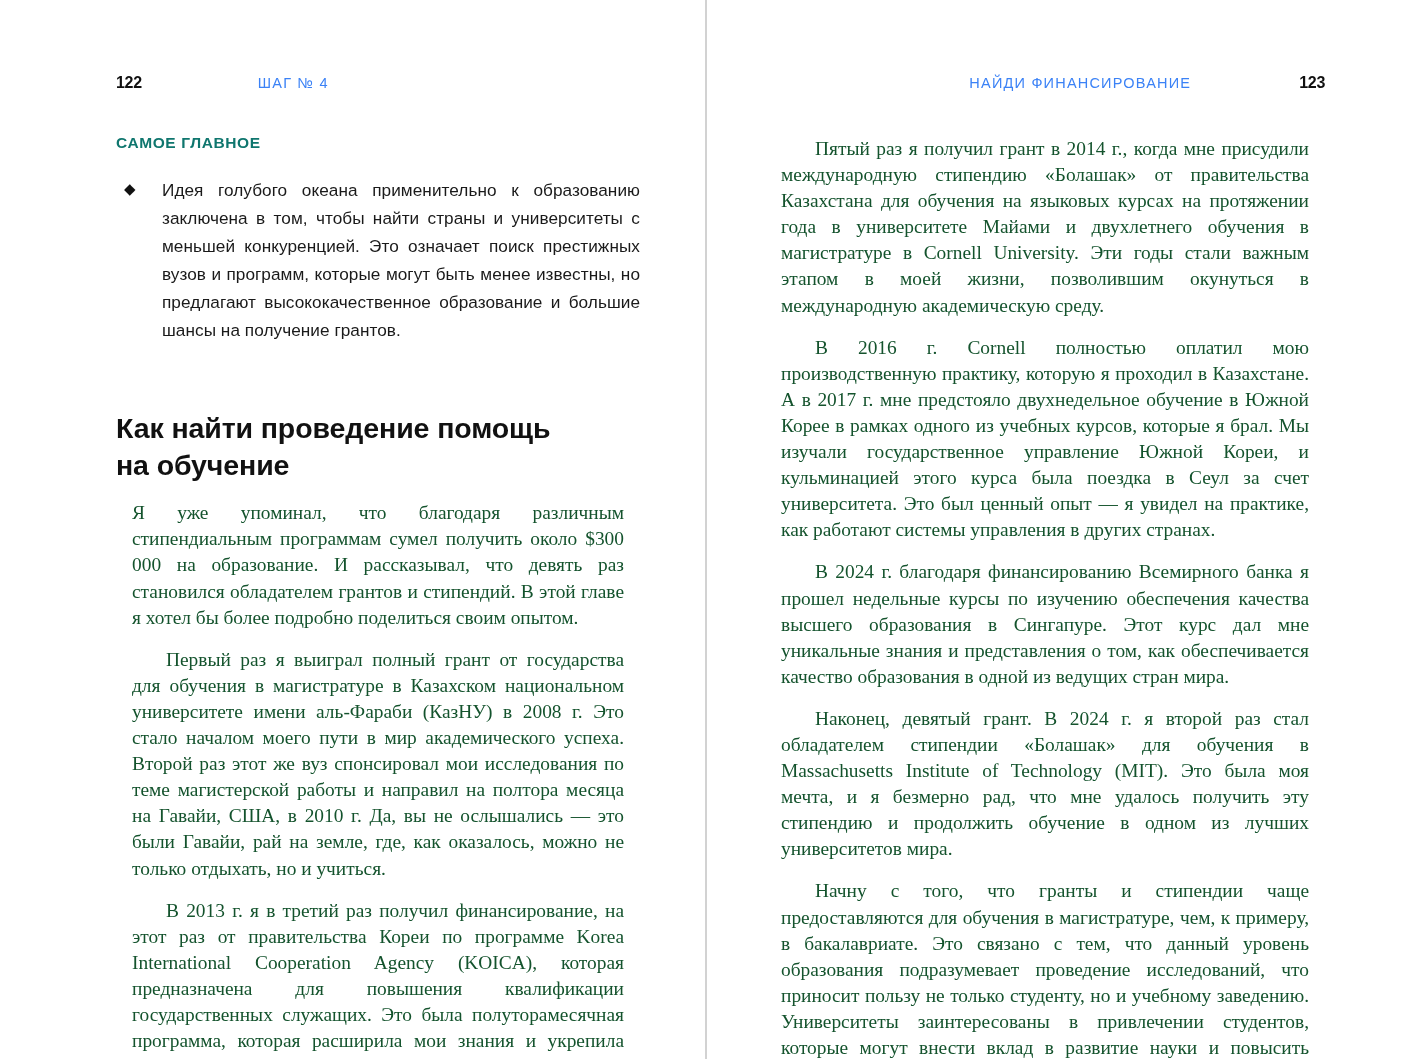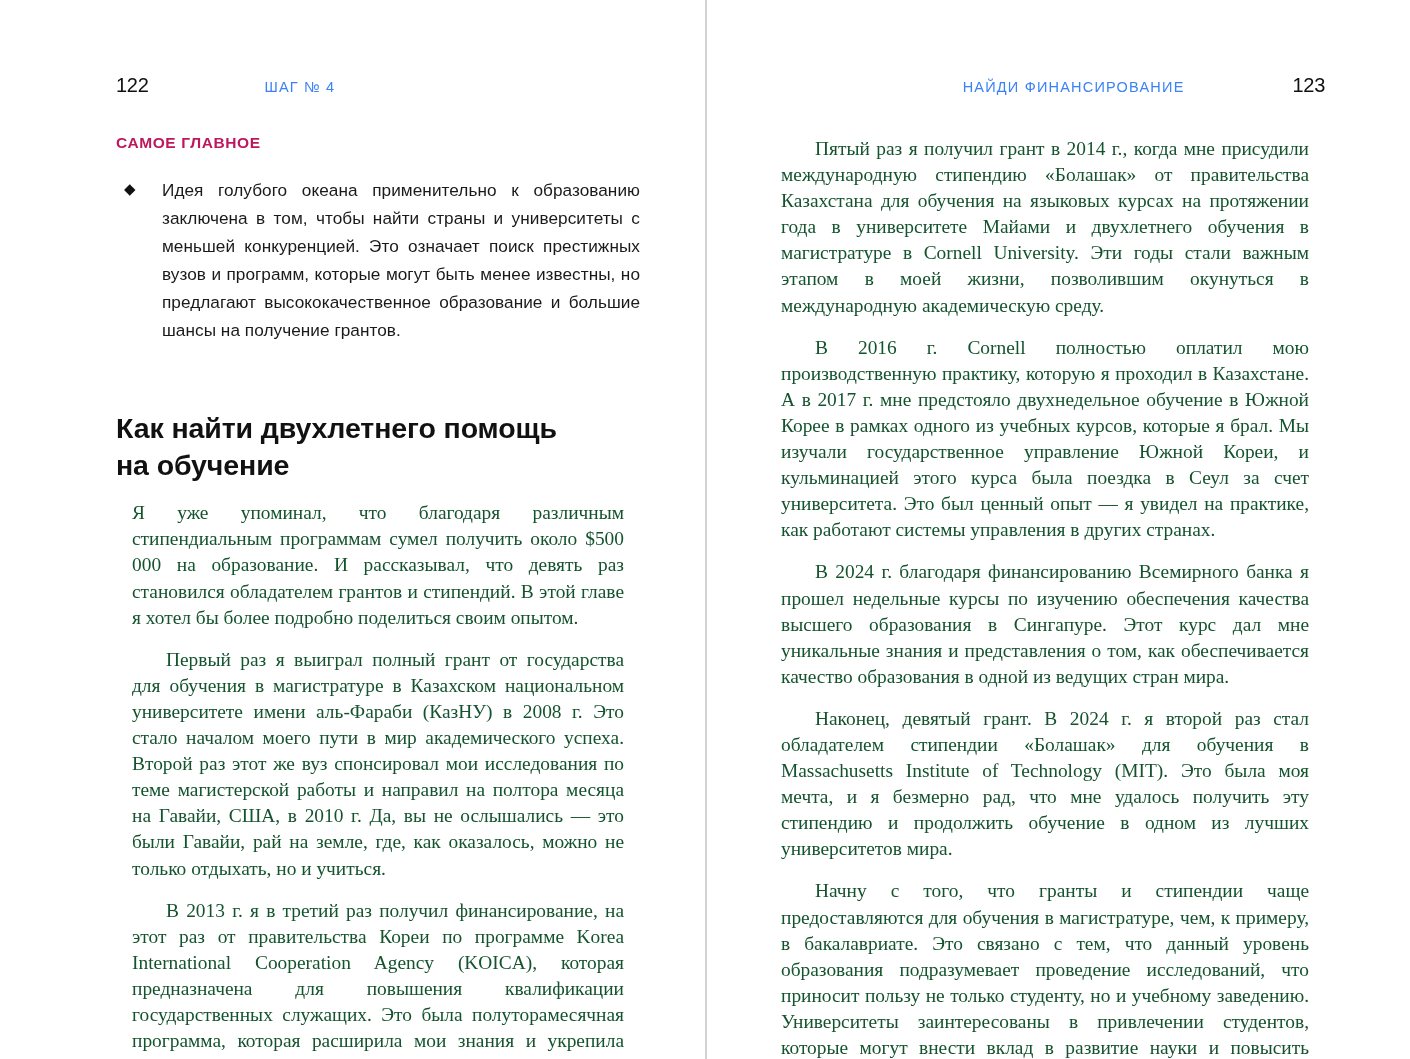--- a/index.html
+++ b/index.html
@@ -52,22 +52,22 @@
     font-family: "Liberation Sans", "DejaVu Sans", sans-serif;
     font-size: 15.5px;
     font-weight: 700;
     color: #101010;
   }
   .page-left .running-head  { justify-content: flex-start; }
   .page-right .running-head { justify-content: flex-end; }
 
   .folio {
     font-family: "Liberation Sans", "DejaVu Sans", sans-serif;
-    font-size: 20px;
-    font-weight: 400;
+    font-size: 16px;
+    font-weight: 700;
     letter-spacing: -0.3px;
   }
   .rh-title {
     font-family: "Liberation Sans", "DejaVu Sans", sans-serif;
     font-size: 14.5px;
     font-weight: 500;
     letter-spacing: 1.2px;
     text-transform: uppercase;
     color: #3b82f6;
   }
@@ -77,21 +77,21 @@
   
   .callout {
     margin-top: 30px;
   }
   .callout-title {
     font-family: "Liberation Sans", "DejaVu Sans", sans-serif;
     font-size: 15.5px;
     font-weight: 700;
     letter-spacing: 0.6px;
     text-transform: uppercase;
-    color: #be185d;
+    color: #0f766e;
     margin: 0 0 24px 0;
   }
   .callout-list {
     margin: 0;
     padding: 0;
     list-style: none;
   }
   .callout-item {
     position: relative;
     padding-left: 46px;
@@ -158,26 +158,26 @@
       <div class="callout-title">САМОЕ ГЛАВНОЕ</div>
       <ul class="callout-list">
         <li class="callout-item">
           <span class="callout-bullet">◆</span>
           <span>Идея голубого океана применительно к образованию заключена в том, чтобы найти страны и университеты с меньшей конкуренцией. Это означает поиск престижных вузов и программ, которые могут быть менее известны, но предлагают высококачественное образование и большие шансы на получение грантов.</span>
         </li>
       </ul>
     </div>
 
     <h2 class="section-heading">
-      <span class="hl">Как найти двухлетнего помощь</span>
+      <span class="hl">Как найти проведение помощь</span>
       <span class="hl">на обучение</span>
     </h2>
 
     <div class="body-text">
-      <p>Я уже упоминал, что благодаря различным стипендиальным программам сумел получить около $500 000 на образование. И рассказывал, что девять раз становился обладателем грантов и стипендий. В этой главе я хотел бы более подробно поделиться своим опытом.</p>
+      <p>Я уже упоминал, что благодаря различным стипендиальным программам сумел получить около $300 000 на образование. И рассказывал, что девять раз становился обладателем грантов и стипендий. В этой главе я хотел бы более подробно поделиться своим опытом.</p>
       <p class="indent">Первый раз я выиграл полный грант от государства для обучения в магистратуре в Казахском национальном университете имени аль-Фараби (КазНУ) в 2008 г. Это стало началом моего пути в мир академического успеха. Второй раз этот же вуз спонсировал мои исследования по теме магистерской работы и направил на полтора месяца на Гавайи, США, в 2010 г. Да, вы не ослышались — это были Гавайи, рай на земле, где, как оказалось, можно не только отдыхать, но и учиться.</p>
       <p class="indent">В 2013 г. я в третий раз получил финансирование, на этот раз от правительства Кореи по программе Korea International Cooperation Agency (KOICA), которая предназначена для повышения квалификации государственных служащих. Это была полуторамесячная программа, которая расширила мои знания и укрепила профессиональные навыки. В том же году я прошел короткие курсы повышения квалификации в Академии государственного управления при Президенте Республики Казахстан за счет правительства.</p>
     </div>
 
   </div>
 
   <div class="page page-right">
 
     <div class="running-head">
       <span class="rh-title">НАЙДИ ФИНАНСИРОВАНИЕ</span>

